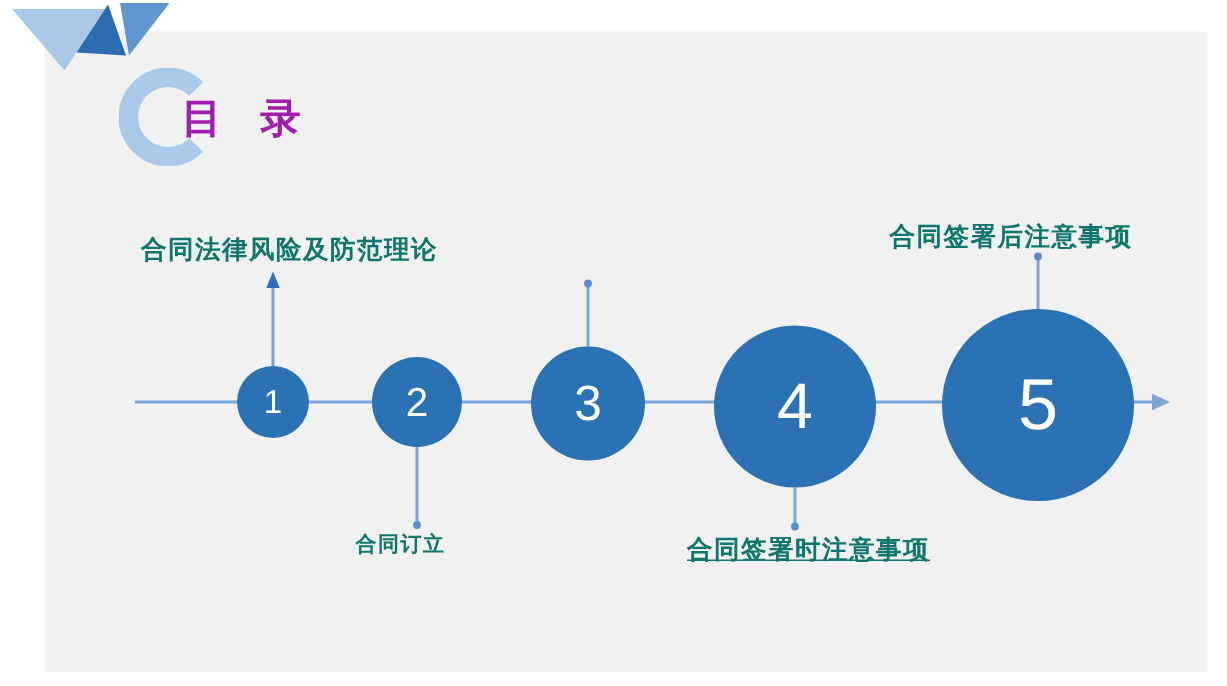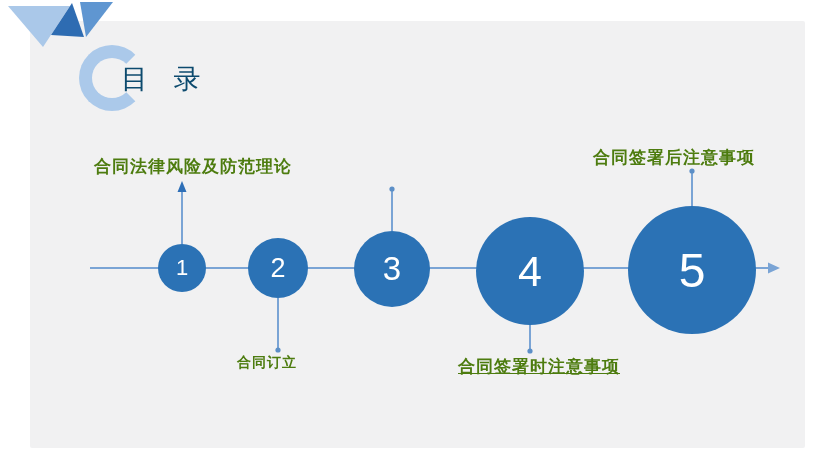--- a/index.html
+++ b/index.html
@@ -11,34 +11,34 @@
     position:absolute;left:30px;top:21px;width:775px;height:427px;
     background:#f1f1f2;border-radius:2px;
   }
   .corner-triangles{position:absolute;left:0;top:0;}
   .c-ring{
     position:absolute;left:79px;top:45px;width:66px;height:66px;box-sizing:border-box;
     border:13px solid #abc9ea;border-right-color:transparent;border-radius:50%;
   }
   .page-title{
     position:absolute;left:121px;top:61px;
-    font-size:27px;font-weight:normal;color:#0c4a6e;letter-spacing:9px;white-space:nowrap;
+    font-size:27px;font-weight:bold;color:#a21caf;letter-spacing:9px;white-space:nowrap;
   }
   .timeline-svg{position:absolute;left:0;top:0;}
   .circle{
     position:absolute;border-radius:50%;background:#2b72b5;color:#ffffff;
     display:flex;align-items:center;justify-content:center;font-weight:400;
   }
   .circle-1{left:158px;top:244px;width:48px;height:48px;font-size:22px;}
   .circle-2{left:248px;top:238px;width:60px;height:60px;font-size:27px;}
   .circle-3{left:354px;top:231px;width:76px;height:76px;font-size:33px;}
   .circle-4{left:476px;top:217px;width:108px;height:108px;font-size:43px;}
   .circle-5{left:628px;top:206px;width:128px;height:128px;font-size:48px;}
   .tl-label{
-    position:absolute;font-weight:bold;color:#4d7c0f;letter-spacing:1px;white-space:nowrap;
+    position:absolute;font-weight:bold;color:#0f766e;letter-spacing:1px;white-space:nowrap;
     font-size:17px;
   }
   .label-1{left:94px;top:155px;}
   .label-2{left:237px;top:354px;font-size:14px;}
   .label-3{left:322px;top:160px;}
   .label-4{left:458px;top:355px;text-decoration:underline;}
   .label-5{left:593px;top:146px;}
 </style>
 </head>
 <body>

